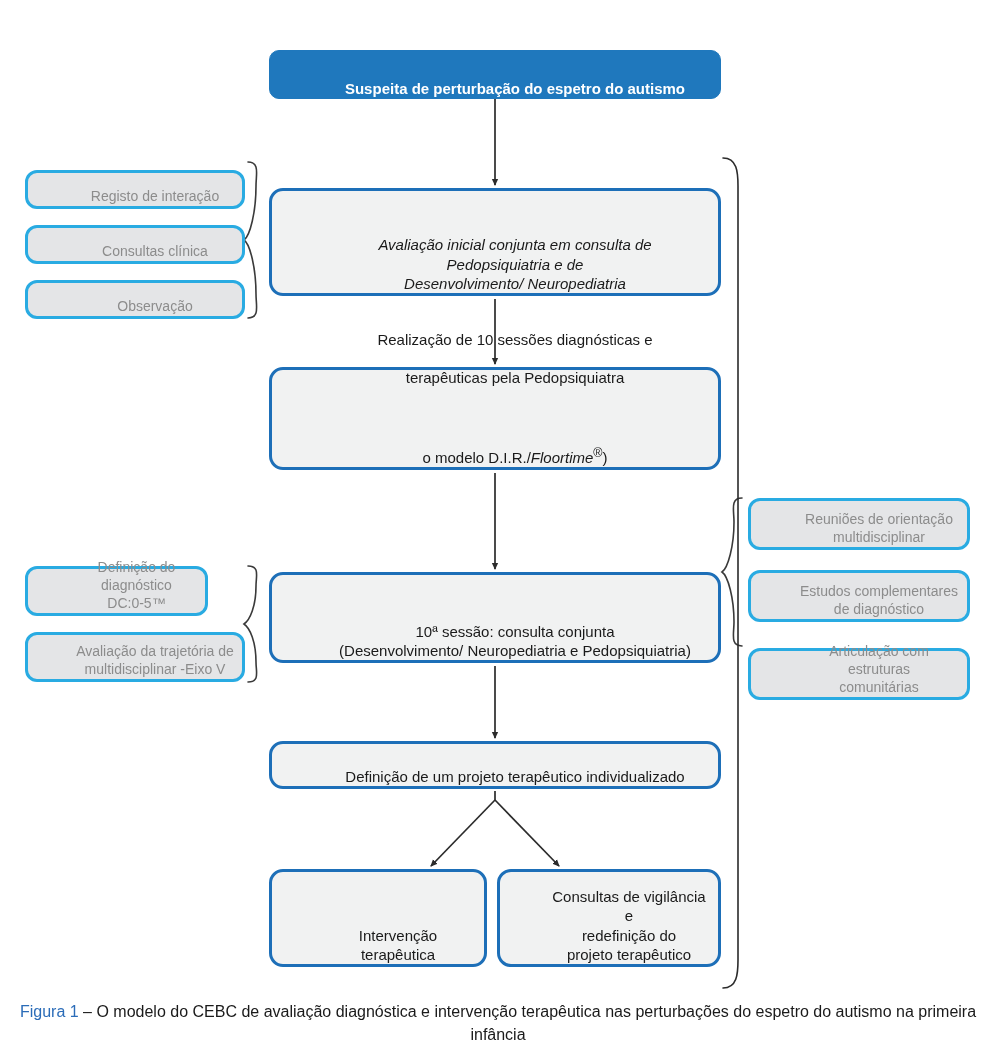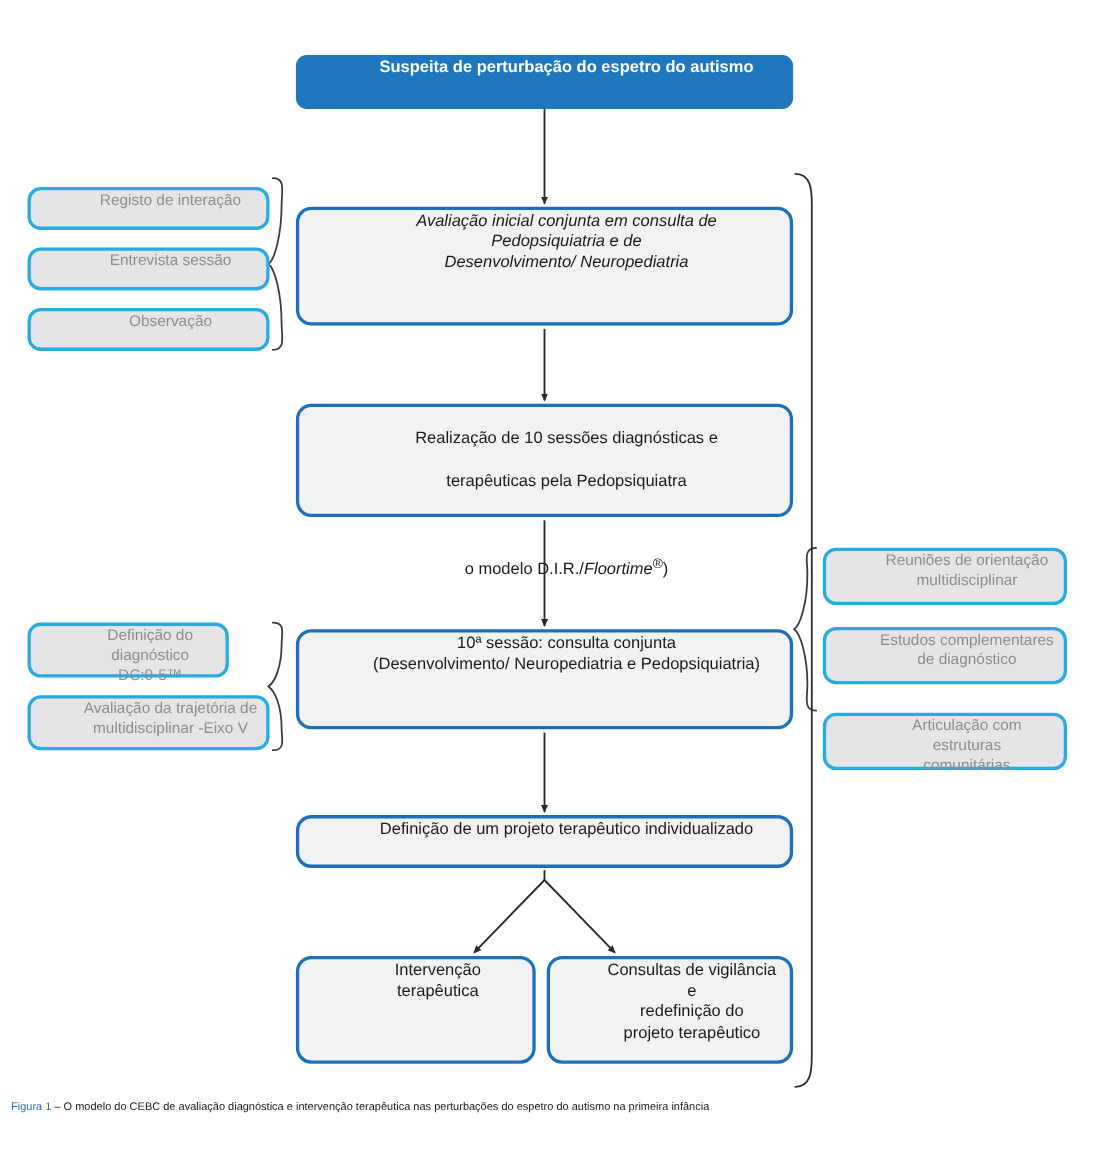--- a/index.html
+++ b/index.html
@@ -28,21 +28,21 @@
     width: 1000px;
     height: 1055px;
     pointer-events: none;
   }
 
   
   .node {
     position: absolute;
     box-sizing: border-box;
     display: flex;
-    align-items: flex-start;
+    align-items: flex-end;
     justify-content: center;
     text-align: center;
     line-height: 1.28;
     border-radius: 12px;
     padding-left: 40px;
   }
 
   
   .node-header {
     background: #1f78bd;
@@ -83,23 +83,24 @@
     font-style: italic;
     margin-top: 44px;
   }
 
   
   #caption {
     position: absolute;
     left: 10px;
     top: 1000px;
     width: 976px;
-    font-size: 10px;
+    font-size: 16px;
     line-height: 1.45;
     color: #1a1a1a;
+    text-align: center;
   }
   #caption .fig-label {
     color: #2b6cb8;
   }
 </style>
 </head>
 <body>
 
 <div id="figure-root">
 
@@ -171,21 +172,21 @@
     <span class="node-text">Consultas de vigilância e
 redefinição do
 projeto terapêutico</span>
   </div>
 
   <div class="node node-side" style="left:25px; top:170px; width:220px; height:39px;">
     <span class="node-text">Registo de interação</span>
   </div>
 
   <div class="node node-side" style="left:25px; top:225px; width:220px; height:39px;">
-    <span class="node-text">Entrevista sessão</span>
+    <span class="node-text">Consultas clínica</span>
   </div>
 
   <div class="node node-side" style="left:25px; top:280px; width:220px; height:39px;">
     <span class="node-text">Observação</span>
   </div>
 
   <div class="node node-side" style="left:25px; top:566px; width:183px; height:50px;">
     <span class="node-text">Definição do diagnóstico
 DC:0-5™</span>
   </div>

